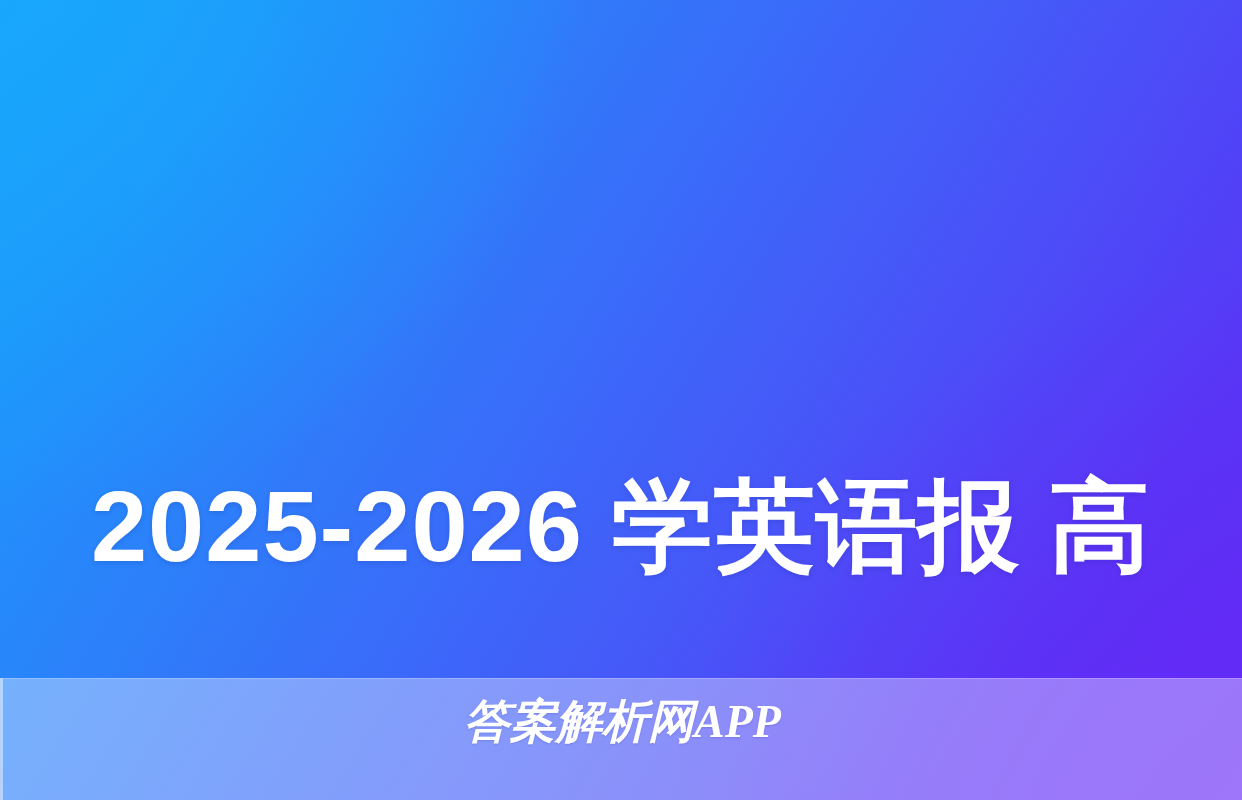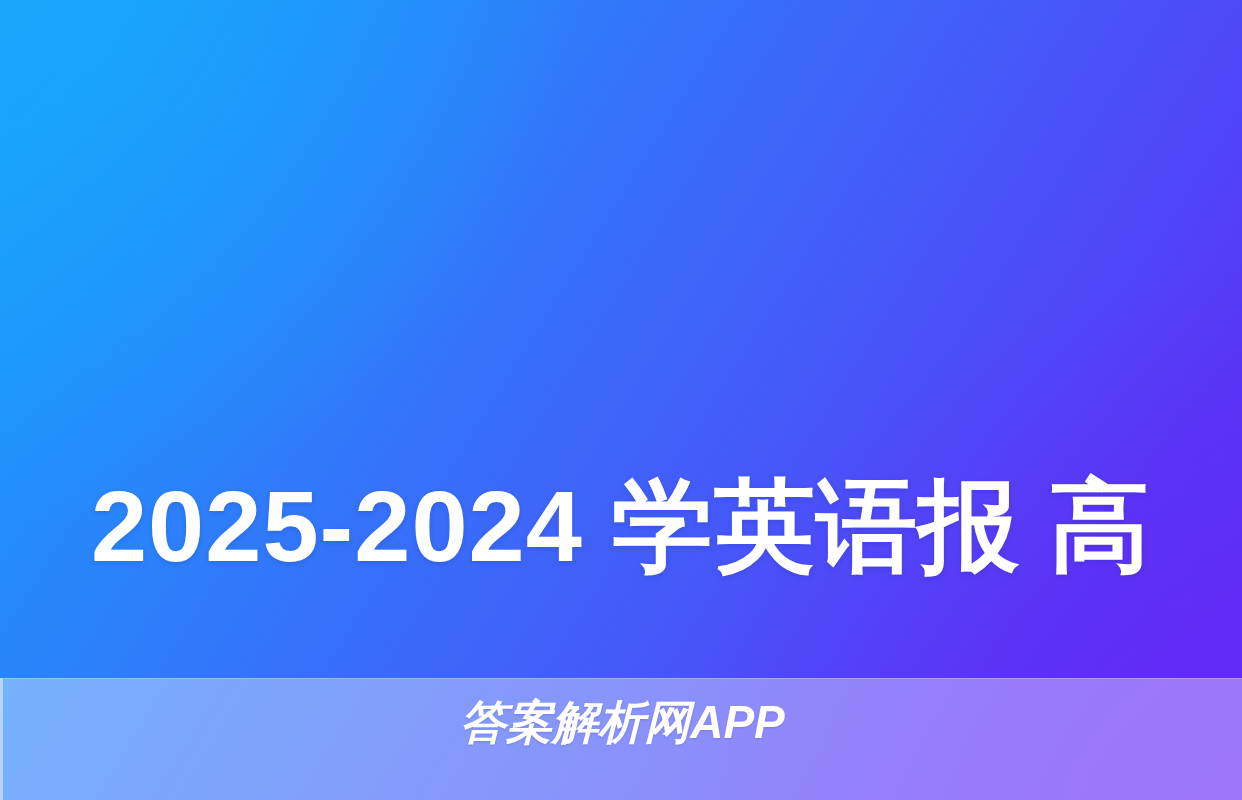--- a/index.html
+++ b/index.html
@@ -59,20 +59,21 @@
 
   #footer-band {
     position: absolute;
     left: 0;
     right: 0;
     bottom: 0;
     height: 122px;
     background: rgba(255,255,255,0.36);
     border-left: 3px solid rgba(255,255,255,0.46);
     box-sizing: border-box;
+    font-family: Liberation Serif, serif;
   }
   #footer-band::before {
     content: "";
     position: absolute;
     left: 0; right: 0; top: 0;
     height: 1px;
     background: rgba(255,255,255,0.22);
   }
   #watermark {
     position: absolute;
@@ -91,21 +92,21 @@
 </style>
 </head>
 <body>
 
 <div id="banner">
 
   <div id="tint-tl"></div>
   <div id="tint-br"></div>
 
   <div id="title-block">
-    <div>2025-2024 学英语报 高</div>
+    <div>2025-2026 学英语报 高</div>
     
     
   </div>
 
   <div id="footer-band">
     <div id="watermark">答案解析网APP</div>
   </div>
 
 </div>
 

